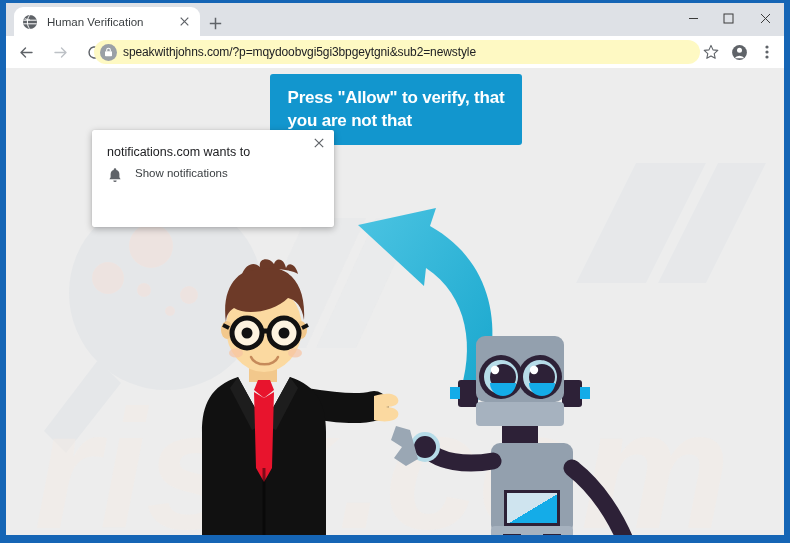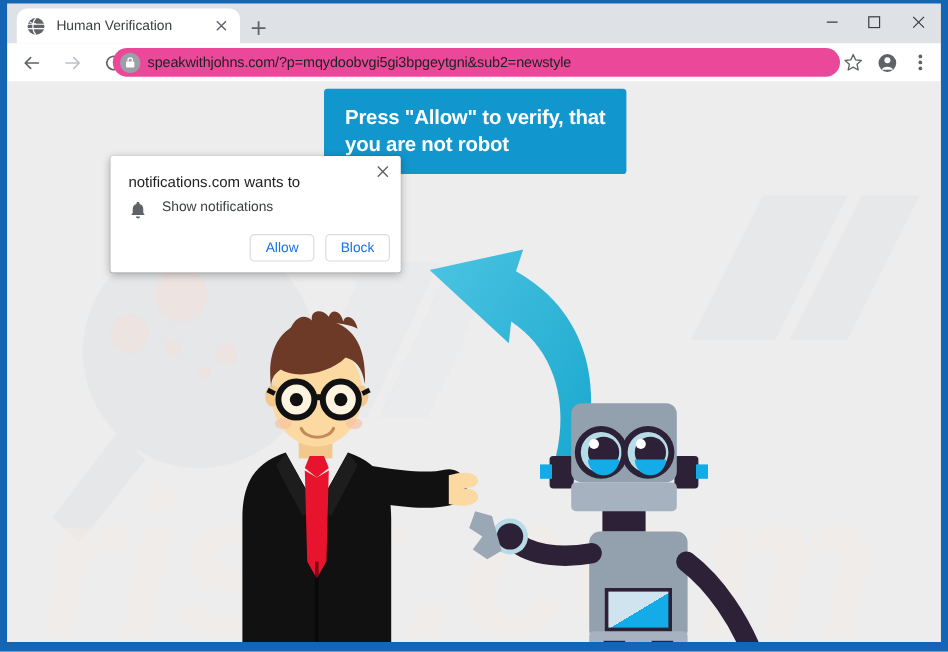--- a/index.html
+++ b/index.html
@@ -77,21 +77,21 @@
   }
   .nav-btn {
     width: 28px; height: 28px; margin-left: 6px;
     display: flex; align-items: center; justify-content: center;
     color: #5f6368;
   }
   .nav-btn.disabled { color: #bdc1c6; }
   .omnibox {
     position: absolute; left: 88px; top: 4px;
     width: 606px; height: 24px;
-    background: #ec4899;
+    background: #fef9c3;
     border-radius: 12px;
     display: flex; align-items: center;
     padding-left: 6px;
   }
   .lock-pill {
     width: 17px; height: 17px; border-radius: 50%;
     background: #9aa0a6;
     display: flex; align-items: center; justify-content: center;
     flex: 0 0 17px;
   }
@@ -416,21 +416,21 @@
             <path d="M258 330 L268 324 L266 400 L258 414 L250 400 L248 324 Z" fill="#e8142d"></path>
 
             <path d="M258 400 L258 467" stroke="#000000" stroke-width="3" opacity="0.45"></path>
           </g>
         </g>
       </svg>
 
       <div class="banner">
         <div class="banner-text">
           <span>Press "Allow" to verify, that</span><br>
-          <span>you are not robot</span>
+          <span>you are not that</span>
         </div>
       </div>
 
       <svg class="cursor" viewBox="0 0 16 22">
         <path d="M1 1 L1 17 L5.2 13.2 L8 20 L10.6 18.8 L7.9 12.3 L13.4 12.3 Z" fill="#f3f3f3" stroke="#8d8d8d" stroke-width="1.1" stroke-linejoin="round"></path>
       </svg>
 
       <div class="notif">
         <div class="notif-close">
           <svg width="10" height="10" viewBox="0 0 10 10">
@@ -438,21 +438,17 @@
           </svg>
         </div>
         <div class="notif-title">notifications.com wants to</div>
         <div class="notif-perm">
           <svg class="bell-icon" viewBox="0 0 14 16">
             <path d="M7 1.2 a1.3 1.3 0 0 1 1.3 1.3 v0.6 a4.4 4.4 0 0 1 3.1 4.2 v3 l1.2 1.9 H1.4 L2.6 10.3 v-3 a4.4 4.4 0 0 1 3.1 -4.2 V2.5 A1.3 1.3 0 0 1 7 1.2 Z" fill="#5f6368"></path>
             <path d="M5.3 13.4 a1.7 1.7 0 0 0 3.4 0 Z" fill="#5f6368"></path>
           </svg>
           <span class="notif-perm-label">Show notifications</span>
         </div>
-        <div class="notif-actions">
-          <button class="notif-btn">Allow</button>
-          <button class="notif-btn">Block</button>
-        </div>
       </div>
 
     </div>
   </div>
 </div>
 
 </body></html>

